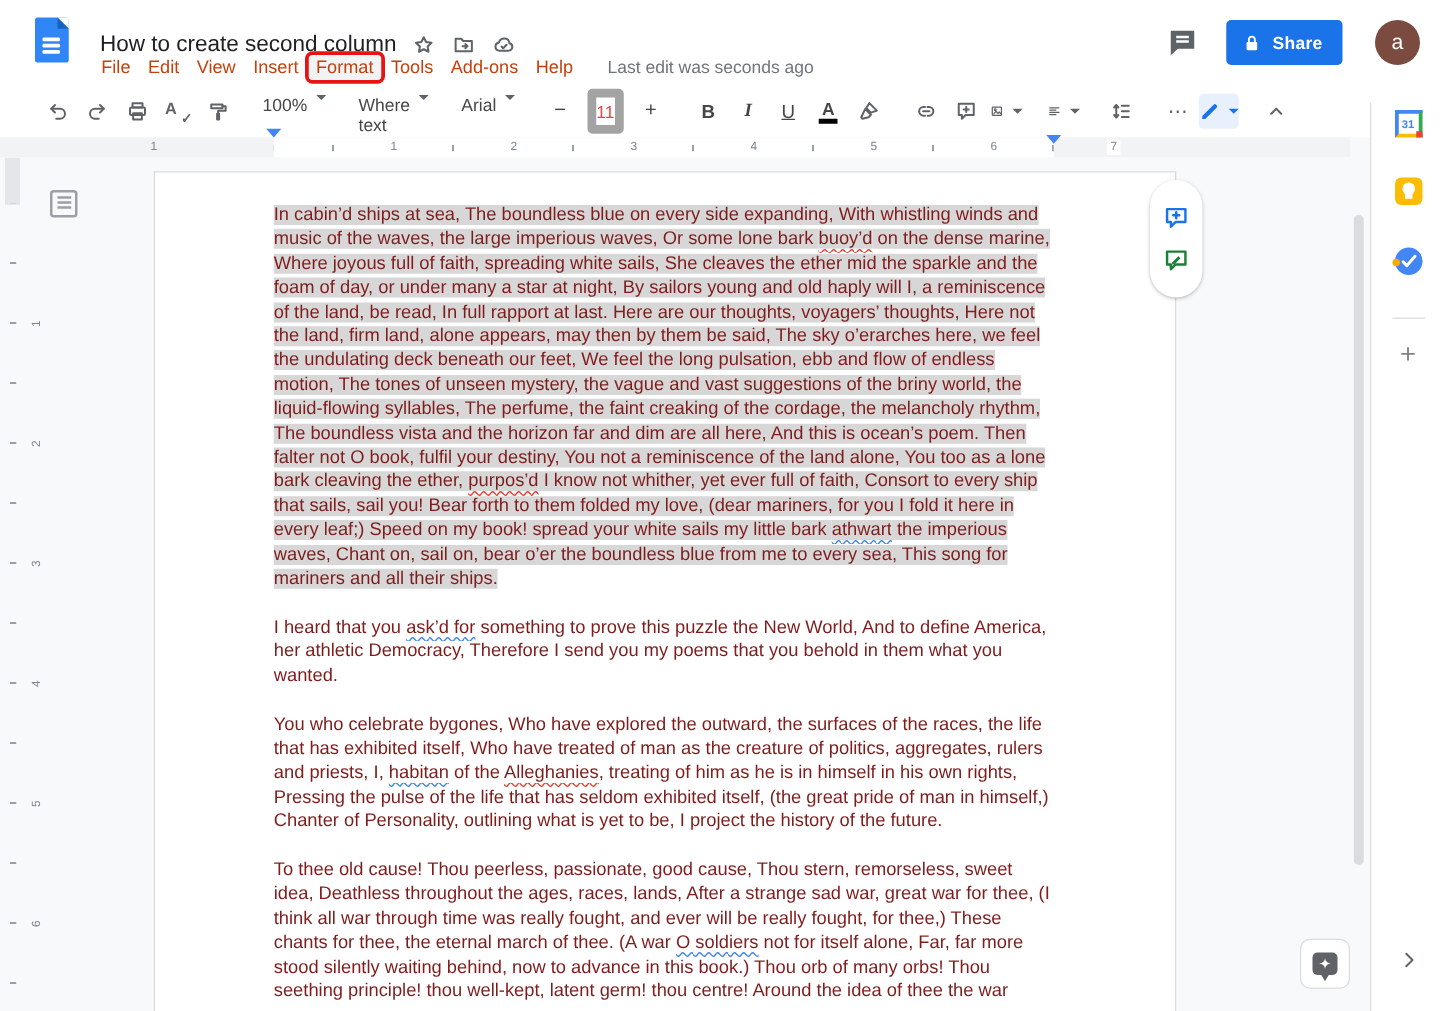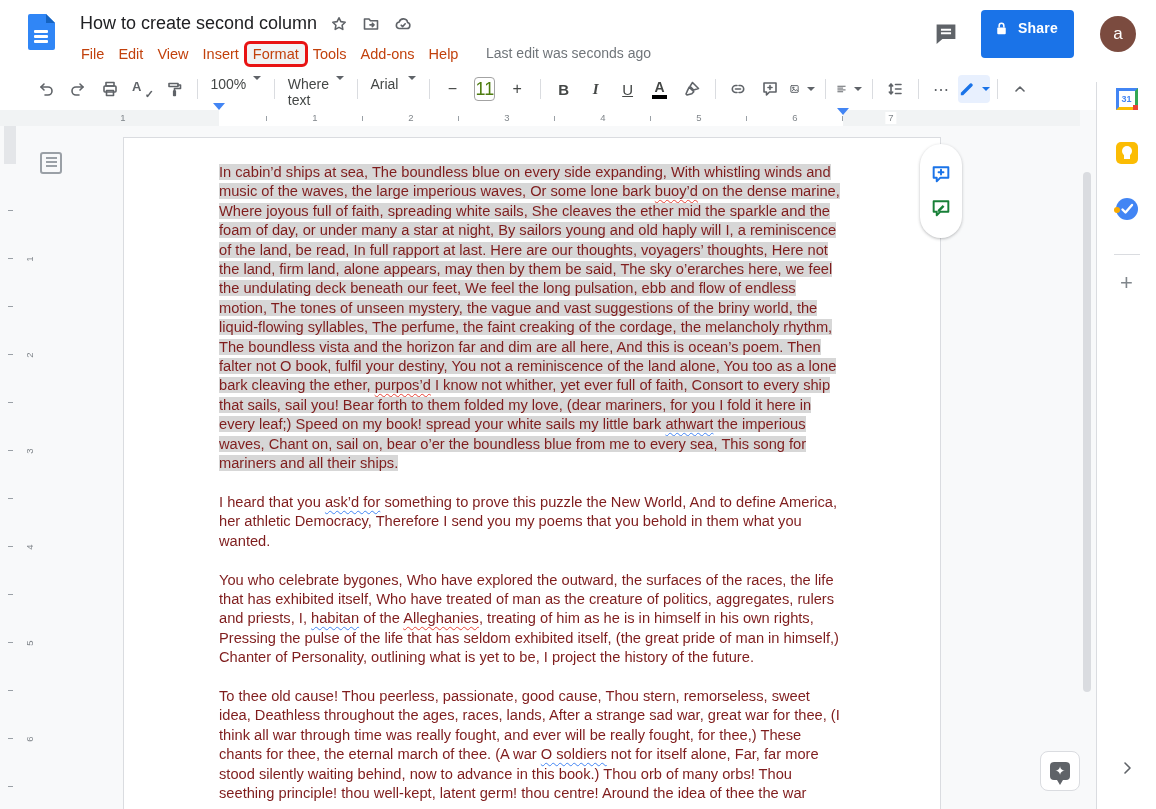--- a/index.html
+++ b/index.html
@@ -11,43 +11,43 @@
   svg{display:block}
   .ic{width:18px;height:18px}
   .ic path,.ic rect,.ic circle{fill:none;stroke:#5f6368;stroke-width:1.6;stroke-linecap:round;stroke-linejoin:round}
 
   
   .header{position:absolute;top:0;left:0;width:1156px;height:68px;background:#fff;}
   .docs-logo{position:absolute;left:28px;top:14px;width:27px;height:36px;background:#3086f6;border-radius:2px;cursor:pointer}
   .docs-logo .fold-cut{position:absolute;top:0;right:0;width:0;height:0;border-top:9px solid #fff;border-left:9px solid transparent}
   .docs-logo .fold{position:absolute;top:0;right:0;width:0;height:0;border-bottom:9px solid #1563c0;border-right:9px solid transparent}
   .docs-logo .bars{position:absolute;left:6px;top:16px;width:14px;height:3px;background:#fff;border-radius:1px;box-shadow:0 5px 0 #fff,0 10px 0 #fff}
-  .title-row{position:absolute;left:80px;top:13px;display:flex;align-items:center;gap:12px}
+  .title-row{position:absolute;left:80px;top:25px;display:flex;align-items:center;gap:12px}
   .doc-title{font-size:18px;color:#202124;white-space:nowrap}
   .title-icon{width:20px;height:20px;display:flex;align-items:center;justify-content:center;cursor:pointer}
   .menu-row{position:absolute;left:74px;top:41px;display:flex;align-items:center;height:26px}
   .menu-item{font-size:14.5px;color:#c2410c;padding:3px 7px;border-radius:4px;cursor:pointer;white-space:nowrap}
   .menu-item.annotated{outline:3px solid #e81313;background:#f1f3f4;outline-offset:-1px}
   .last-edit{font-size:14px;color:#70757a;margin-left:14px;cursor:pointer;white-space:nowrap}
   .header-right{position:absolute;right:20px;top:0;height:68px;display:flex;align-items:center;gap:22px}
   .hdr-comment{width:26px;height:26px;cursor:pointer}
-  .share-btn{height:36px;background:#1a73e8;border-radius:4px;display:flex;align-items:center;gap:8px;padding:0 16px 12px 12px;cursor:pointer}
+  .share-btn{height:36px;background:#1a73e8;border-radius:4px;display:flex;align-items:center;gap:8px;padding:0 16px 0 12px;cursor:pointer}
   .share-btn span{color:#fff;font-size:14px;font-weight:700;letter-spacing:.2px}
   .avatar{width:36px;height:36px;border-radius:50%;background:#7b4b3f;color:#fff;font-size:17px;display:flex;align-items:center;justify-content:center;cursor:pointer;margin-left:4px}
 
   
   .toolbar{position:absolute;top:68px;left:0;width:1156px;height:42px;background:#fff;display:flex;align-items:center;padding:0 120px 0 30px;box-sizing:border-box}
   .tbtn{min-width:26px;height:26px;border-radius:4px;display:flex;align-items:center;justify-content:center;cursor:pointer;padding:0 3px}
   .tdiv{width:1px;height:20px;background:#dadce0;margin:0 7px}
   .tlabel{font-size:14px;color:#444746}
   .caret{width:0;height:0;border-left:4px solid transparent;border-right:4px solid transparent;border-top:4px solid #5f6368;margin-left:7px}
   .zoom-ctl,.style-ctl,.font-ctl{display:flex;align-items:flex-start;cursor:pointer;padding:0 6px;height:26px;border-radius:4px}
   .style-ctl{width:102px;justify-content:space-between}
   .font-ctl{width:96px;justify-content:space-between}
-  .size-box{width:28px;height:22px;border:1px solid #a3a3a3;border-radius:4px;display:flex;align-items:center;justify-content:center;font-size:18px;color:#4d7c0f;margin:0 6px;cursor:text}
+  .size-box{width:28px;height:22px;border:7px solid #a3a3a3;border-radius:4px;display:flex;align-items:center;justify-content:center;font-size:14px;color:#ef4444;margin:0 6px;cursor:text}
   .fmt-letter{font-size:15px;color:#444746;font-weight:700}
   .italic-letter{font-style:italic;font-family:"Liberation Serif",serif;font-weight:700;font-size:15px;color:#444746}
   .underline-letter{text-decoration:underline;font-weight:400;font-size:15px;color:#444746}
   .color-a{display:flex;flex-direction:column;align-items:center;line-height:1}
   .color-a b{font-size:14px;color:#444746;font-weight:700}
   .color-a i{width:15px;height:3.5px;background:#000;margin-top:1.5px}
   .spell-wrap{position:relative;width:20px;height:20px}
   .spell-wrap b{position:absolute;left:0;top:0;font-size:13px;color:#5f6368}
   .spell-wrap em{position:absolute;right:-2px;bottom:-2px;font-style:normal;font-size:11px;font-weight:700;color:#5f6368}
   .pen-btn{margin-left:auto;width:52px;height:28px;background:#e8f0fe;border-radius:4px;display:flex;align-items:center;justify-content:center;cursor:pointer}

